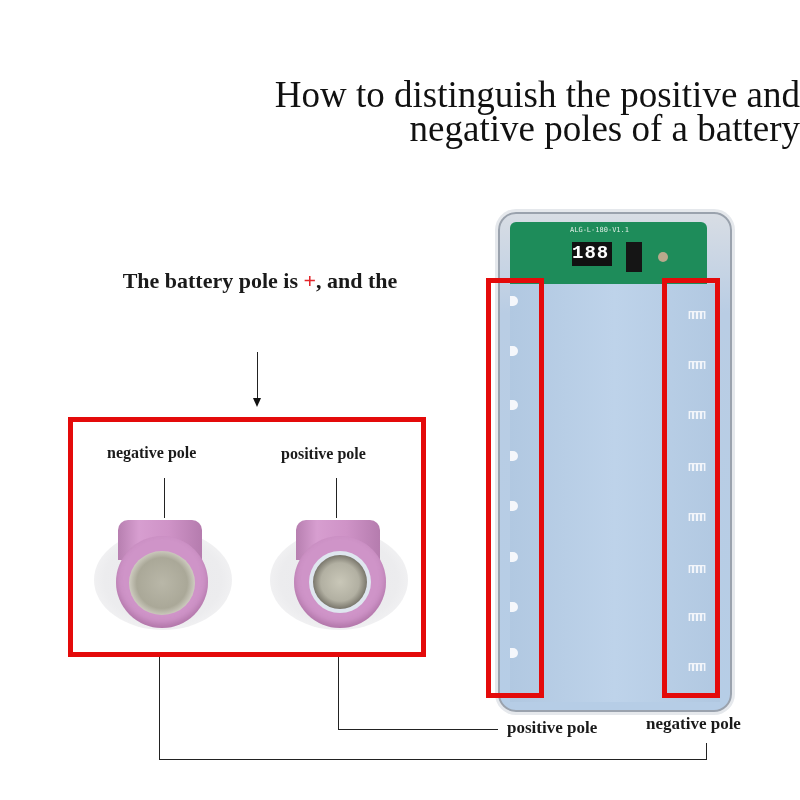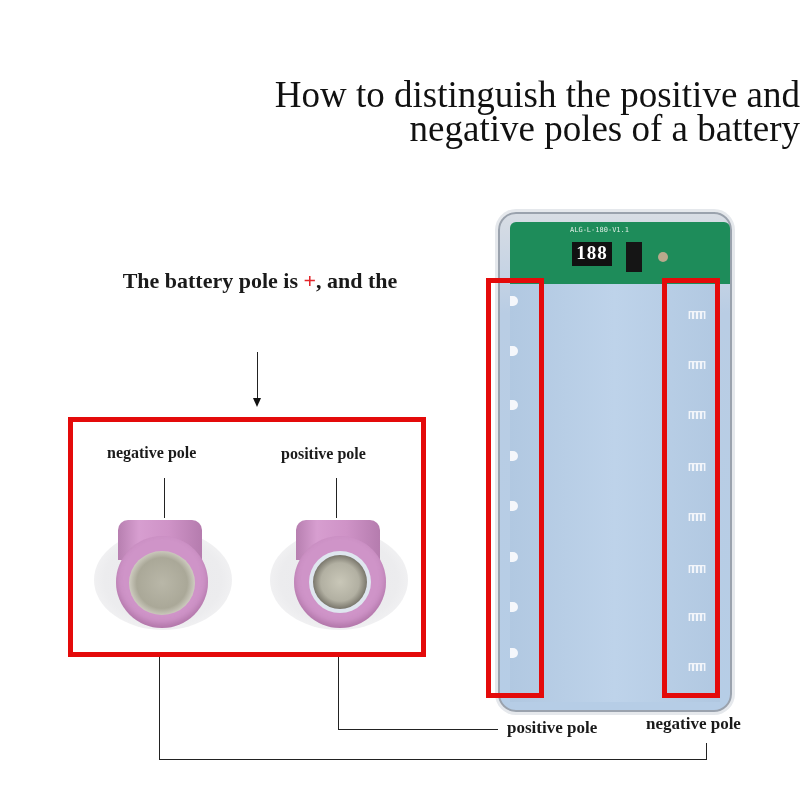--- a/index.html
+++ b/index.html
@@ -20,21 +20,21 @@
     .bottom-label { font-family: "Liberation Serif", serif; font-weight: bold; font-size: 17px; color: #1a1a1a; white-space: nowrap; }
     .halo { border-radius: 50%; background: radial-gradient(ellipse at center, #e9e9ec 0%, #ececee 60%, #f6f6f7 85%, #ffffff 100%); }
     .cell-body { background: linear-gradient(90deg, #b77fb0 0%, #d79ed0 25%, #cf93c7 60%, #b57cae 100%); border-radius: 10px 10px 0 0; }
     .cell-face { border-radius: 50%; background: #cf94c8; box-shadow: inset 0 -4px 6px rgba(120,60,110,0.35); }
     .cap-flat { border-radius: 50%; background: radial-gradient(circle at 50% 50%, #b9b7a8 0%, #aaa898 55%, #cfcdc1 72%, #8e8c80 100%); }
     .cap-pos-ring { border-radius: 50%; background: #dfe6ef; }
     .cap-pos { border-radius: 50%; background: radial-gradient(circle at 50% 50%, #c9c7b8 0%, #b2b0a2 50%, #6d6a60 75%, #3d3b35 100%); }
     .case { border-radius: 18px; background: linear-gradient(180deg, #d8dde4 0%, #b9cde4 20%, #b6cde6 100%);
             border: 2px solid #9aa2ad; box-sizing: border-box; box-shadow: 0 0 0 3px #e5e8ec; }
     .pcb { background: #1e8c5a; border-radius: 6px 6px 0 0; }
-    .seg { font-family: Liberation Serif, serif; color: #ffffff; background: #111; font-size: 19px; font-weight: bold; letter-spacing: 1px; line-height: 22px; text-align: center; }
+    .seg { font-family: Liberation Mono, monospace; color: #ffffff; background: #111; font-size: 19px; font-weight: bold; letter-spacing: 1px; line-height: 22px; text-align: left; }
     .chip { background: #151515; }
     .pcb-text { font-family: "DejaVu Sans Mono", monospace; font-size: 7px; color: #dfeee5; }
     .bay { background: linear-gradient(90deg, #b1c8e1, #bed3ea 50%, #b1c8e1); }
     .contact-dome { width: 8px; height: 10px; background: #f5f7fb; border-radius: 0 6px 6px 0; }
     .spring { font-family: "DejaVu Sans Mono", monospace; font-size: 10px; color: #f2f5fa; letter-spacing: -2px; font-weight: bold; }
   </style>
 </head>
 <body>
 
 <div class="abs title">
@@ -68,21 +68,21 @@
 
 <div class="abs" style="left:266px; top:518px; width:150px; height:120px;">
   <div class="abs halo" style="left:4px; top:12px; width:138px; height:100px;"></div>
   <div class="abs cell-body" style="left:30px; top:2px; width:84px; height:40px;"></div>
   <div class="abs cell-face" style="left:28px; top:18px; width:92px; height:92px;"></div>
   <div class="abs cap-pos-ring" style="left:43px; top:33px; width:62px; height:62px;"></div>
   <div class="abs cap-pos" style="left:47px; top:37px; width:54px; height:54px;"></div>
 </div>
 
 <div class="abs case" style="left:498px; top:212px; width:234px; height:500px;">
-  <div class="abs pcb" style="left:10px; top:8px; width:220px; height:62px;">
+  <div class="abs pcb" style="left:10px; top:8px; width:197px; height:62px;">
     <div class="abs pcb-text" style="left:60px; top:4px;">ALG-L-180-V1.1</div>
     <div class="abs seg" style="left:62px; top:20px; width:40px; height:24px;">188</div>
     <div class="abs chip" style="left:116px; top:20px; width:16px; height:30px;"></div>
     <div class="abs" style="left:148px; top:30px; width:10px; height:10px; border-radius:50%; background:#b8a98c;"></div>
   </div>
   <div class="abs bay" style="left:10px; top:70px; width:210px; height:418px;"></div>
 </div>
 
 <div class="abs" style="left:510px; top:296px; width:20px; height:360px;">
   <div class="abs contact-dome" style="top:0px;"></div>

